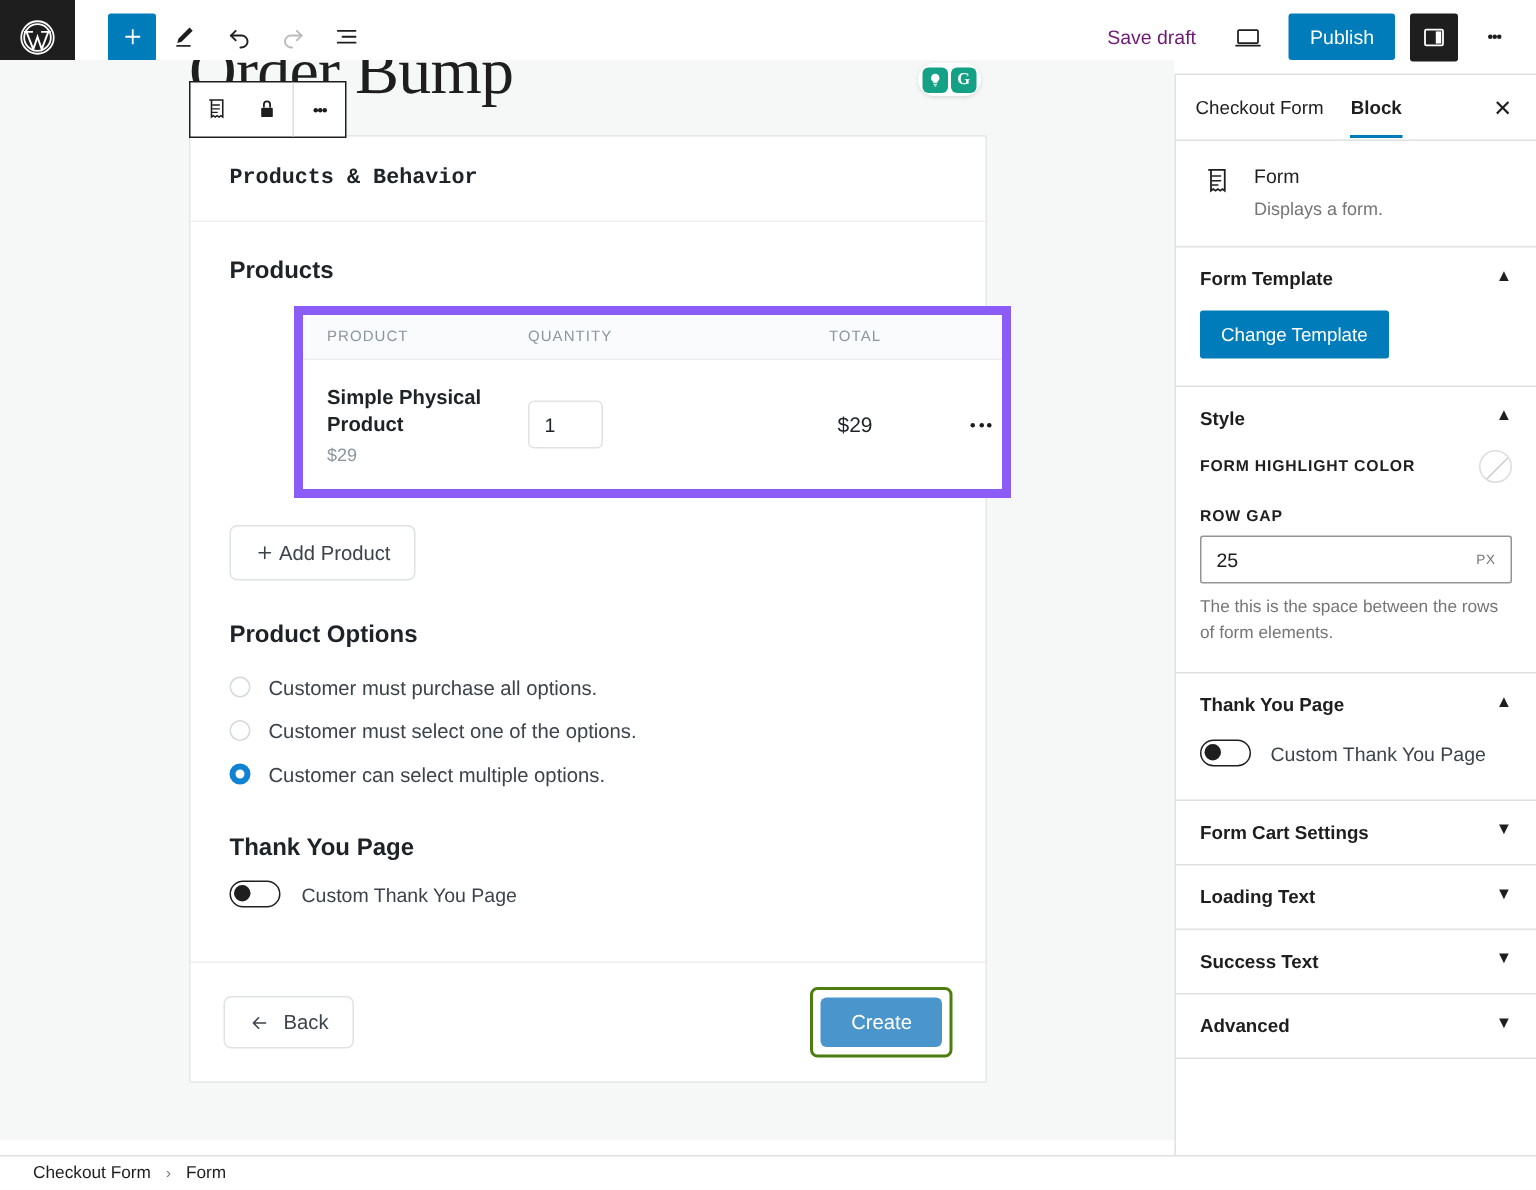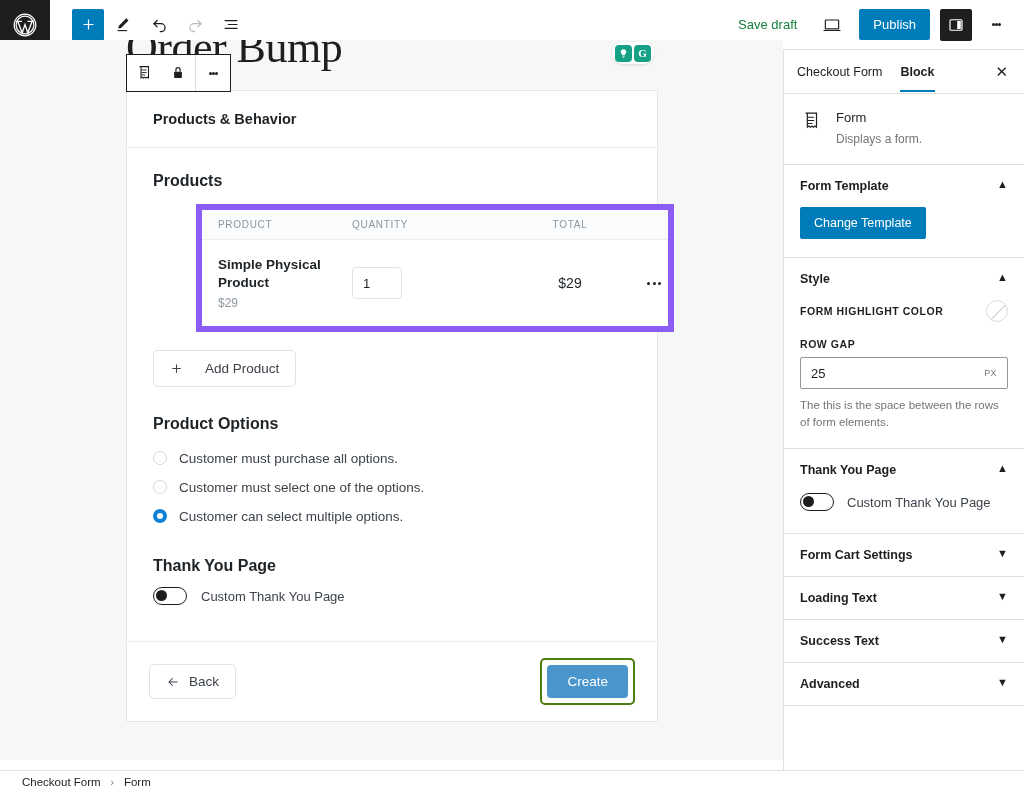--- a/index.html
+++ b/index.html
@@ -27,21 +27,21 @@
   }
   .tb-icon {
     width: 34px; height: 34px; display: flex; align-items: center;
     justify-content: center; border-radius: 2px;
   }
   .tb-right {
     margin-left: auto; display: flex; align-items: center; gap: 10px;
     padding-right: 14px;
   }
   .save-draft {
-    color: #15803d; font-size: 13px; padding: 6px 8px; white-space: nowrap;
+    color: #701a75; font-size: 13px; padding: 6px 8px; white-space: nowrap;
   }
   .publish-btn {
     background: #007cba; color: #ffffff; font-size: 13px; font-weight: 400;
     padding: 8px 14px; border-radius: 2px; border: none; white-space: nowrap;
   }
   .sidebar-toggle {
     width: 32px; height: 32px; background: #1e1e1e; border-radius: 2px;
     display: flex; align-items: center; justify-content: center;
   }
   .kebab { width: 28px; height: 32px; display: flex; align-items: center; justify-content: center; }
@@ -84,21 +84,21 @@
   }
   .bt-sep { width: 1px; height: 100%; background: #ddd; }
 
   
   .form-card {
     position: absolute; top: 50px; left: 126px; width: 532px;
     background: #fff; border: 1px solid #e6e6e6; border-radius: 2px;
   }
   .card-head {
     padding: 20px 26px; border-bottom: 1px solid #eceef0;
-    font-size: 14.5px; font-weight: bold; color: #1e2327;
+    font-size: 14.5px; font-weight: bold; color: #1e2327; font-family: Liberation Mono, monospace;
   }
   .card-body { padding: 24px 26px 10px 26px; }
   .sec-title {
     font-size: 16px; font-weight: bold; color: #1e2327; margin-bottom: 14px;
   }
 
   
   .ptable {
     width: 100%; border: 6px solid #8b5cf6; border-radius: 0; overflow: hidden; margin-left: 43px;
   }
@@ -123,21 +123,21 @@
     font-size: 13px; color: #1e2327; padding: 0 10px;
     font-family: "Liberation Sans", sans-serif; background: #fff;
   }
   .tot-val { font-size: 14px; color: #1e2327; text-align: center; }
   .cell-kebab {
     display: flex; flex-direction: row; gap: 2.5px; align-items: center;
     justify-content: center;
   }
 
   .add-product {
-    margin-top: 18px; display: inline-flex; align-items: center; gap: 22px;
+    margin-top: 18px; display: inline-flex; align-items: center; gap: 3px;
     border: 1px solid #dfe2e6; border-radius: 5px; background: #fff;
     padding: 10px 16px; font-size: 13.5px; color: #3c434a; font-weight: 500;
   }
 
   .opt-title { font-size: 16px; font-weight: bold; color: #1e2327; margin: 28px 0 12px; }
   .radio-row { display: flex; align-items: center; gap: 12px; height: 26px; margin-bottom: 3px; }
   .radio {
     width: 14px; height: 14px; border-radius: 50%; border: 1px solid #d5d9dd;
     background: #fff; flex: none;
   }

